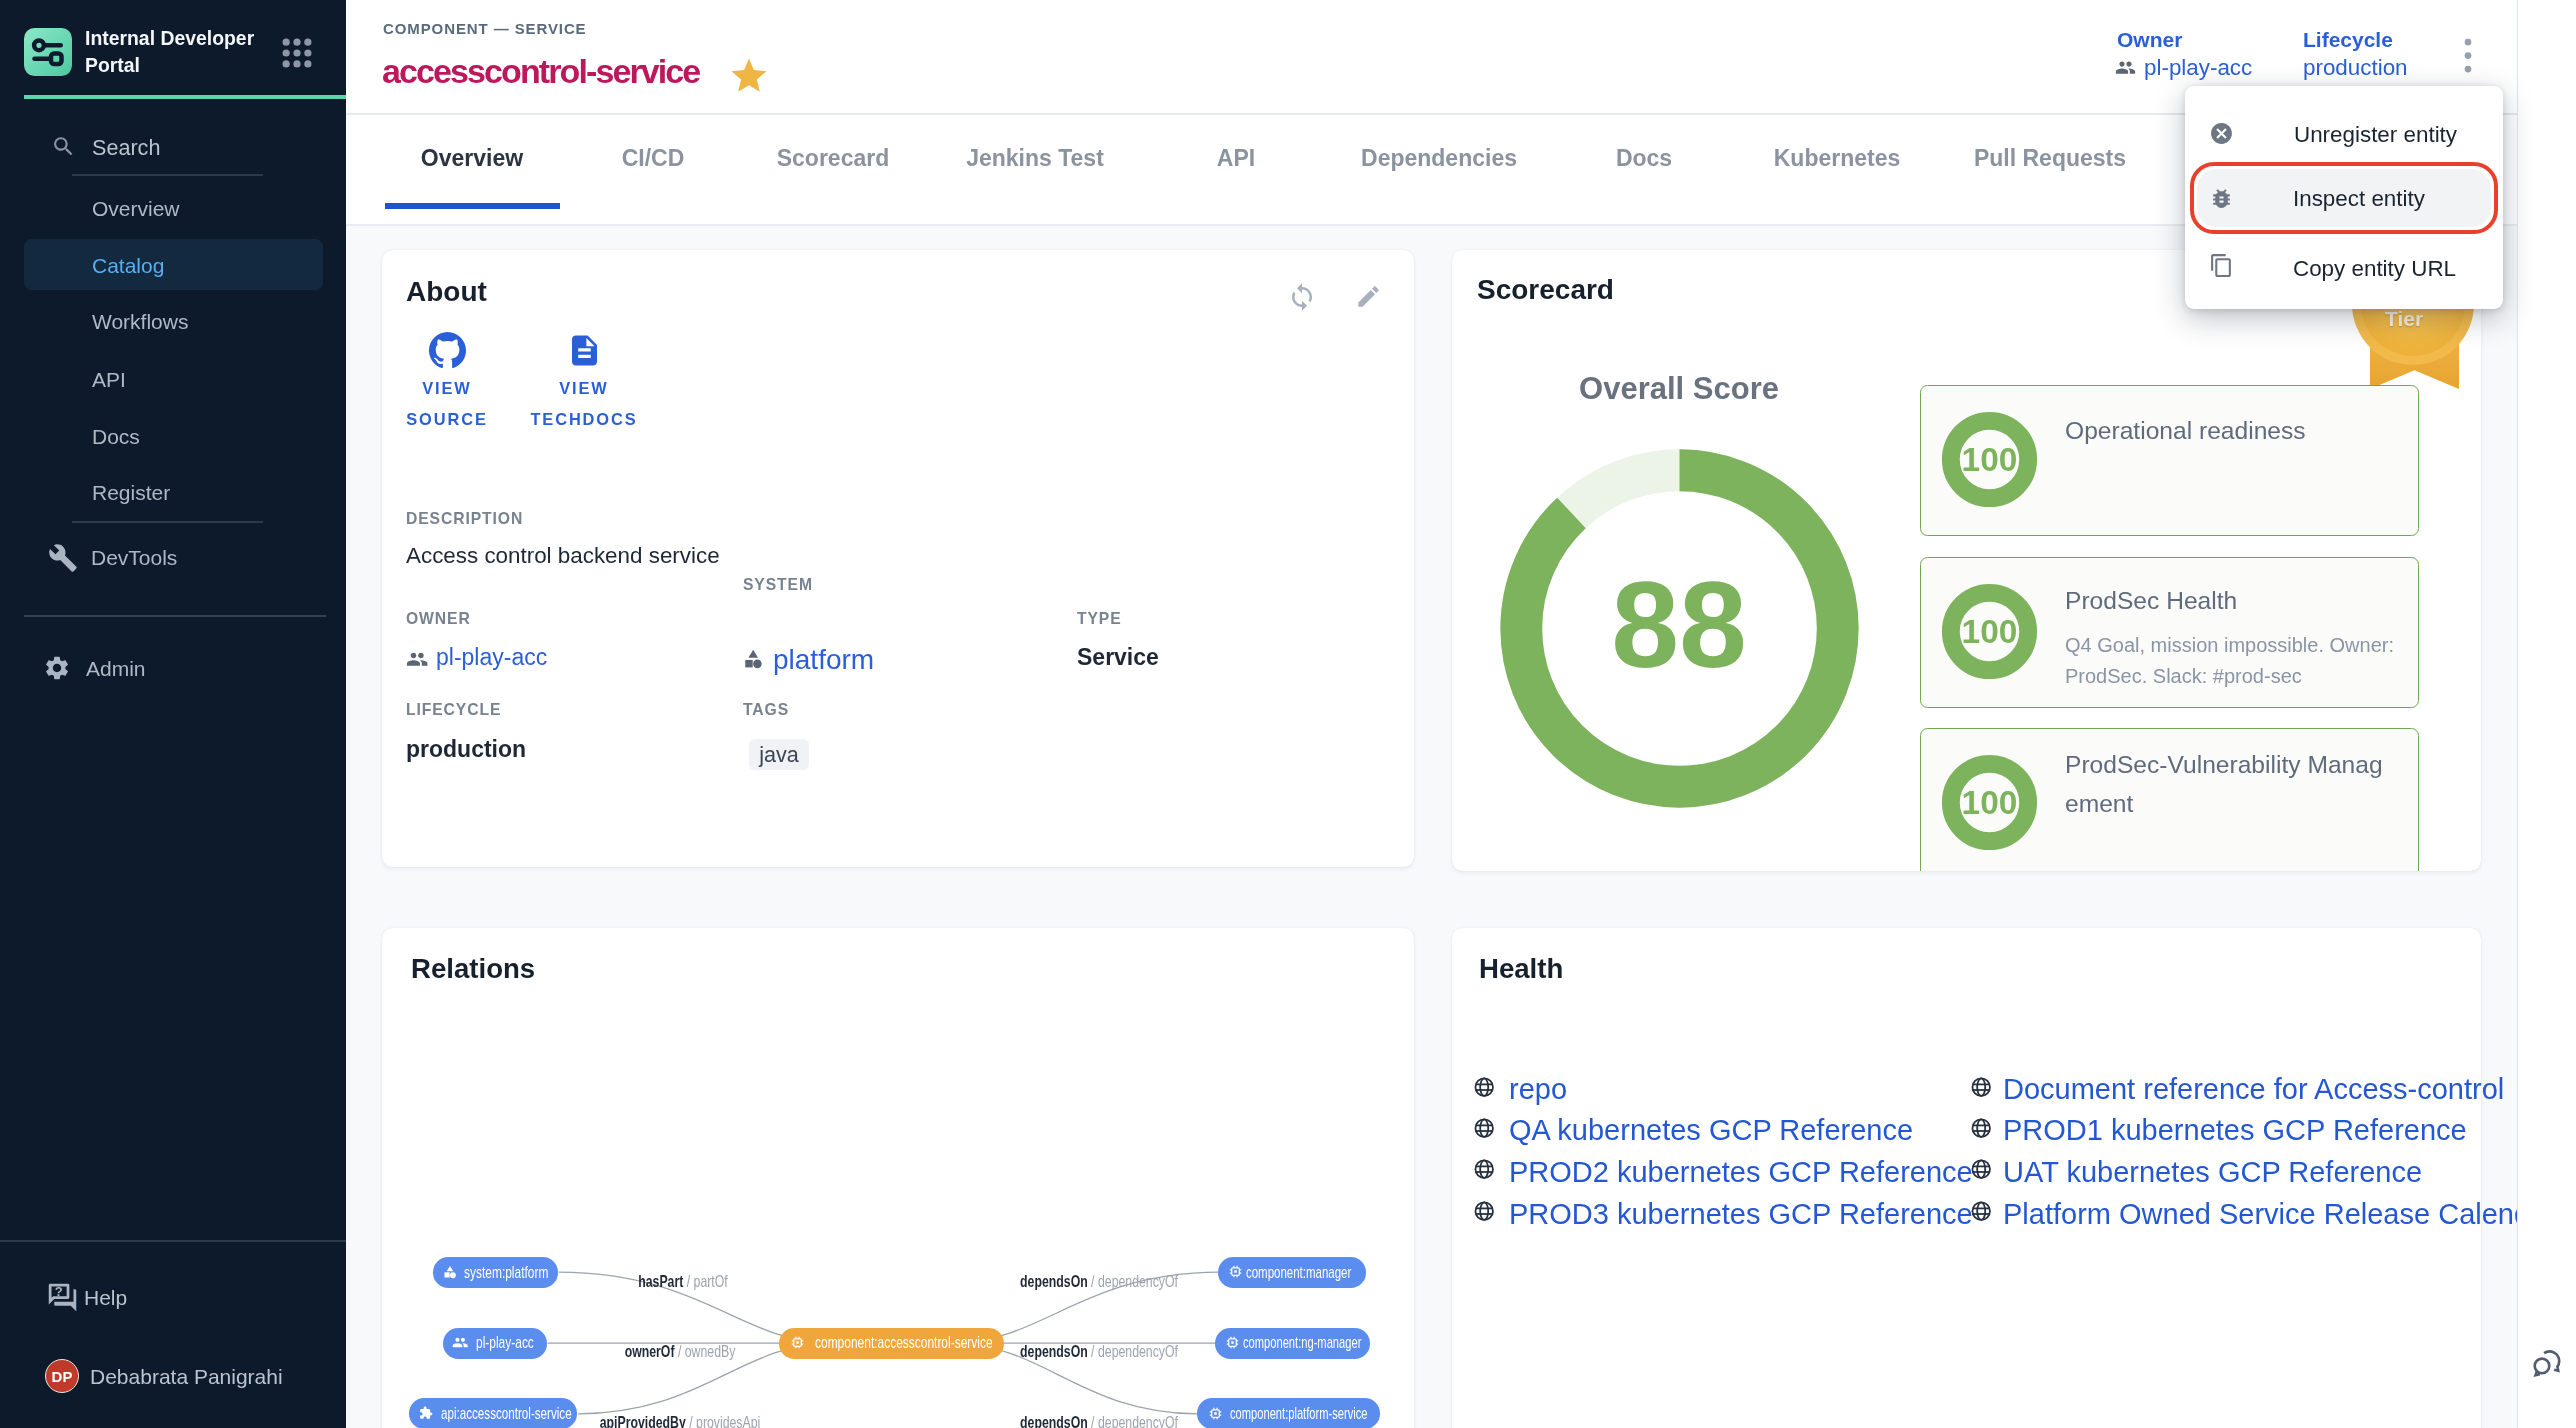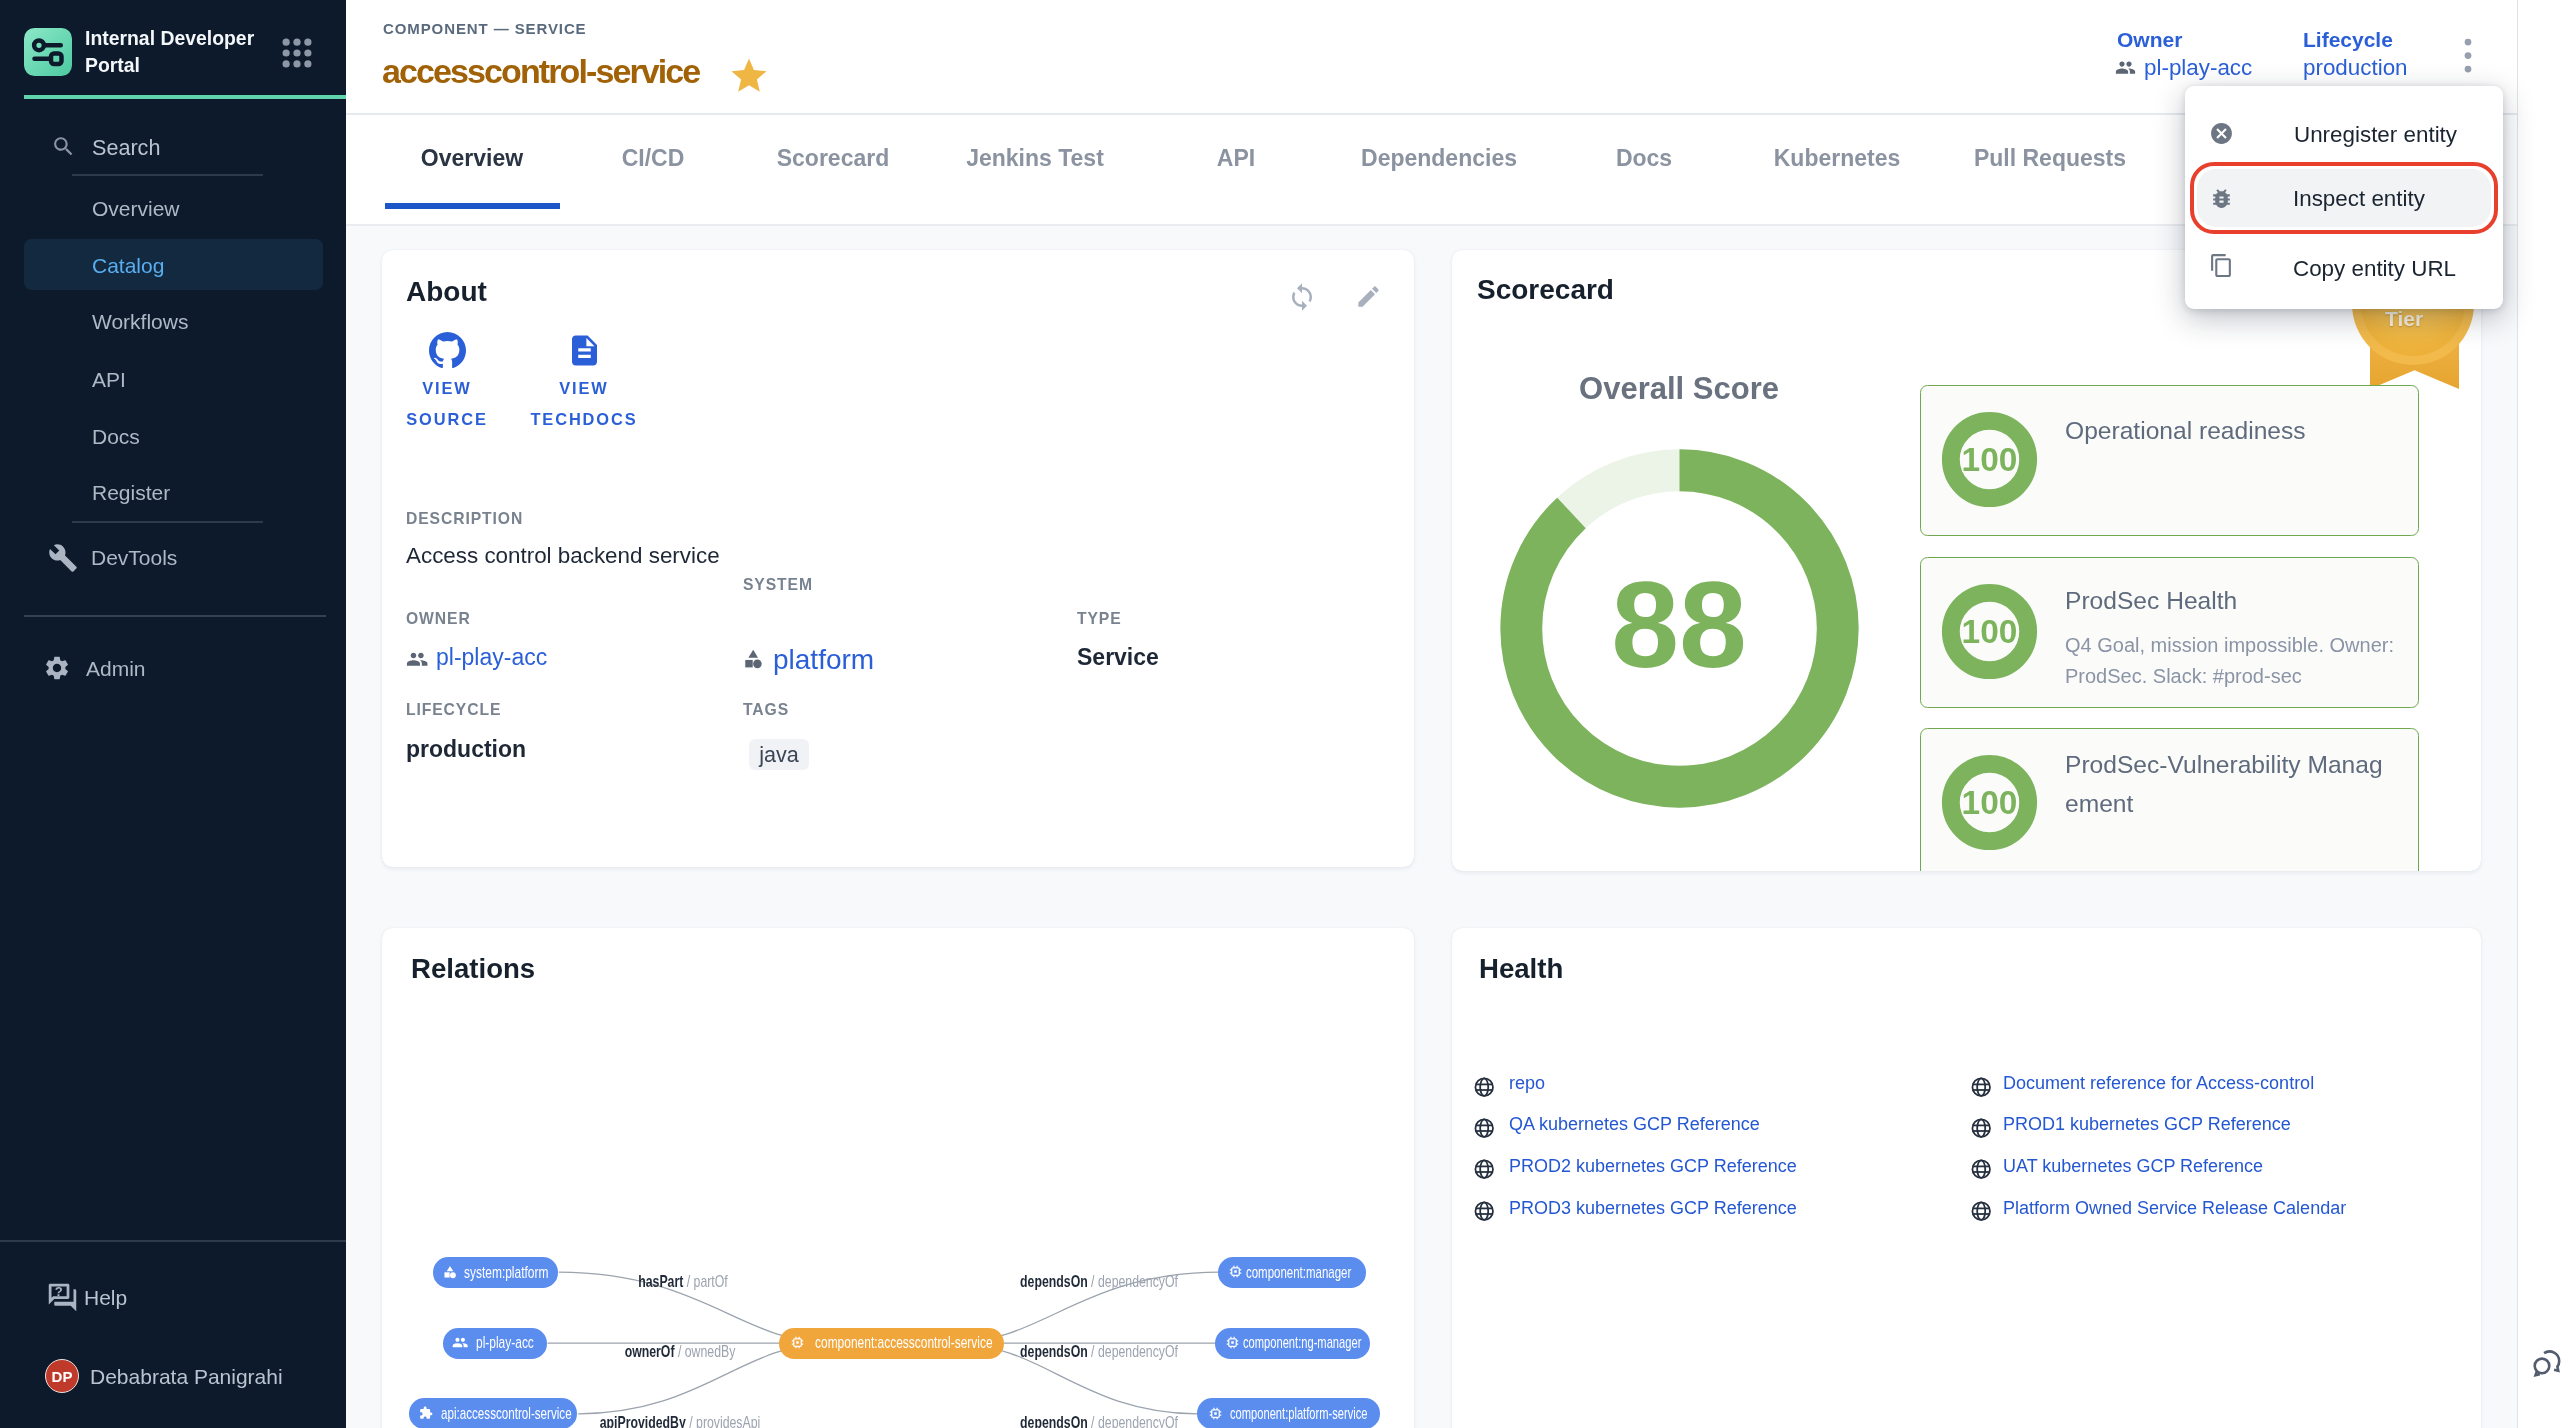--- a/index.html
+++ b/index.html
@@ -6,21 +6,21 @@
   html,body { width:2576px; height:1428px; }
   body { font-family:"Liberation Sans", sans-serif; background:#f7f9fb; position:relative; overflow:hidden; }
   .abs { position:absolute; }
   .card { position:absolute; background:#fff; border-radius:10.4px; box-shadow:0 1.5px 4.5px rgba(25,39,64,.07), 0 0 0.7px rgba(25,39,64,.12); }
   .lbl { font-size:15.7px; font-weight:bold; letter-spacing:0.9px; color:#79828f; }
   .nav { font-size:21px; color:#aeb9c6; }
   .tab { font-size:23px; font-weight:bold; color:#8b93a1; transform:translateX(-50%); white-space:nowrap; }
   .glabel { font-size:16.4px; color:#9ca3af; white-space:nowrap; transform:translateX(-50%) scaleX(.75); }
   .glabel b { color:#1f2937; font-weight:bold; }
   .ptxt { font-size:16.4px; color:#fff; white-space:nowrap; transform:scaleX(.73); transform-origin:left center; }
-  .link { font-size:18px; color:#2457d2; white-space:nowrap; }
+  .link { font-size:29px; color:#2457d2; white-space:nowrap; }
   svg { display:block; }
 </style>
 </head>
 <body>
 
 <div class="abs" style="left:0;top:0;width:346px;height:1428px;background:#0d1a2b;">
   <div class="abs" style="left:24px;top:27.6px;width:48px;height:48px;border-radius:10.4px;background:linear-gradient(135deg,#8ce8c9,#4cc9a0);">
     <svg width="48" height="48" viewBox="0 0 64 64" fill="none" stroke="#0d1a2b" stroke-width="6" stroke-linecap="round">
       <circle cx="20" cy="23" r="6.5"></circle>
       <line x1="27" y1="23" x2="49" y2="23"></line>
@@ -77,21 +77,21 @@
   <div class="abs" style="left:84px;top:1286px;font-size:21px;color:#bac3cf;">Help</div>
   <div class="abs" style="left:45px;top:1359px;width:34px;height:34px;border-radius:50%;background:#c03a2b;border:1.5px solid #e8e2da;color:#fff;font-size:15px;font-weight:bold;text-align:center;line-height:33px;">DP</div>
   <div class="abs" style="left:90px;top:1365px;font-size:21px;color:#bac3cf;">Debabrata Panigrahi</div>
 </div>
 
 <div class="abs" style="left:346px;top:0;width:2171px;height:225px;background:#fff;"></div>
 <div class="abs" style="left:346px;top:113px;width:2171px;height:1.5px;background:#e6eaef;"></div>
 <div class="abs" style="left:346px;top:224px;width:2171px;height:1.5px;background:#e9edf1;"></div>
 
 <div class="abs" style="left:383px;top:20px;font-size:15px;letter-spacing:0.9px;color:#5a6a7d;font-weight:700;">COMPONENT — SERVICE</div>
-<div class="abs" style="left:382px;top:52px;font-size:34px;letter-spacing:-1.9px;font-weight:bold;color:#a16207;">accesscontrol-service</div>
+<div class="abs" style="left:382px;top:52px;font-size:34px;letter-spacing:-1.9px;font-weight:bold;color:#be185d;">accesscontrol-service</div>
 <svg class="abs" style="left:728px;top:55px;" width="42" height="42" viewBox="0 0 24 24" fill="#efb644">
   <path d="M12 17.27L18.18 21l-1.64-7.03L22 9.24l-7.19-.61L12 2 9.19 8.63 2 9.24l5.46 4.73L5.82 21z"></path>
 </svg>
 
 <div class="abs" style="left:2117px;top:28px;font-size:21px;font-weight:bold;color:#2a5fd7;">Owner</div>
 <svg class="abs" style="left:2115px;top:57px;" width="21" height="21" viewBox="0 0 24 24" fill="#5b6573">
   <path d="M16 11c1.66 0 2.99-1.34 2.99-3S17.66 5 16 5c-1.66 0-3 1.34-3 3s1.34 3 3 3zm-8 0c1.66 0 2.99-1.34 2.99-3S9.66 5 8 5C6.34 5 5 6.34 5 8s1.34 3 3 3zm0 2c-2.33 0-7 1.17-7 3.5V19h14v-2.5c0-2.33-4.67-3.5-7-3.5zm8 0c-.29 0-.62.02-.97.05 1.16.84 1.97 1.97 1.97 3.45V19h6v-2.5c0-2.33-4.67-3.5-7-3.5z"></path>
 </svg>
 <div class="abs" style="left:2144px;top:55px;font-size:22.4px;color:#2a5fd7;">pl-play-acc</div>
 <div class="abs" style="left:2303px;top:28px;font-size:21px;font-weight:bold;color:#2a5fd7;">Lifecycle</div>

